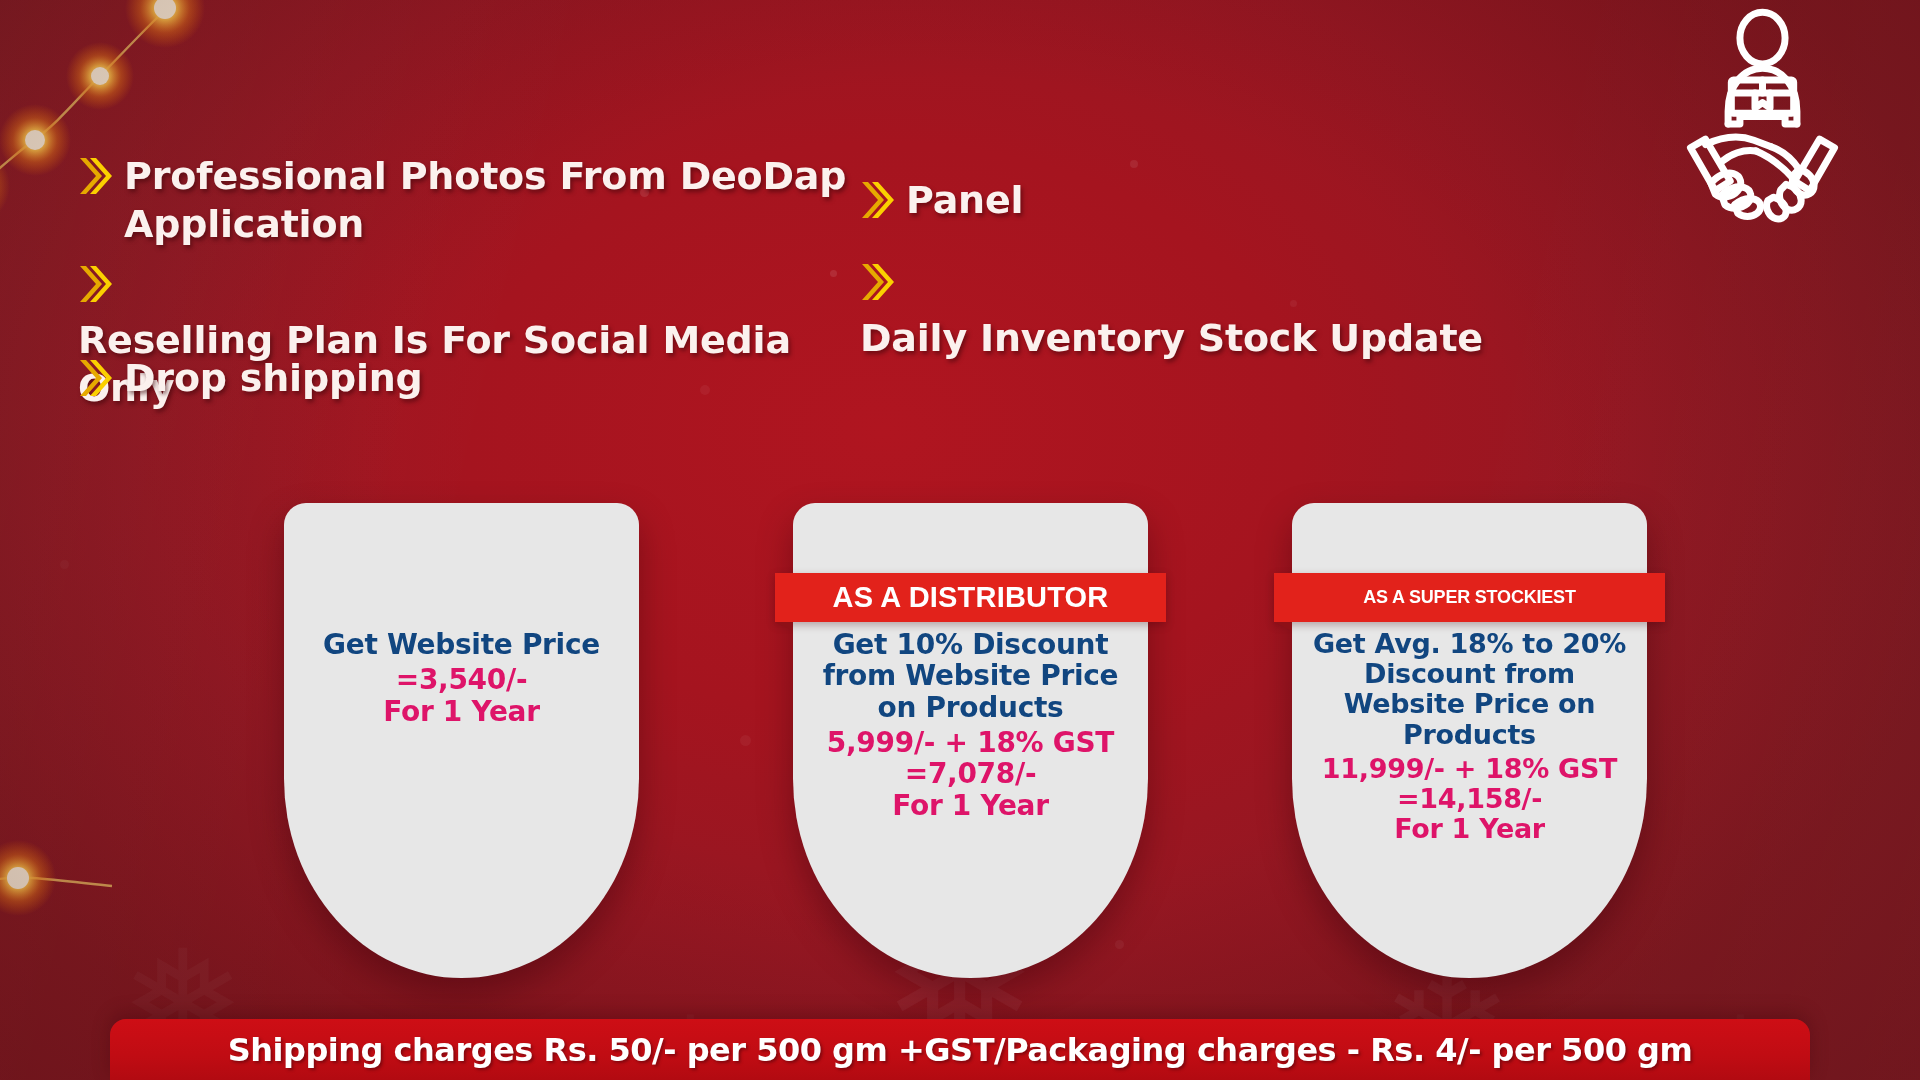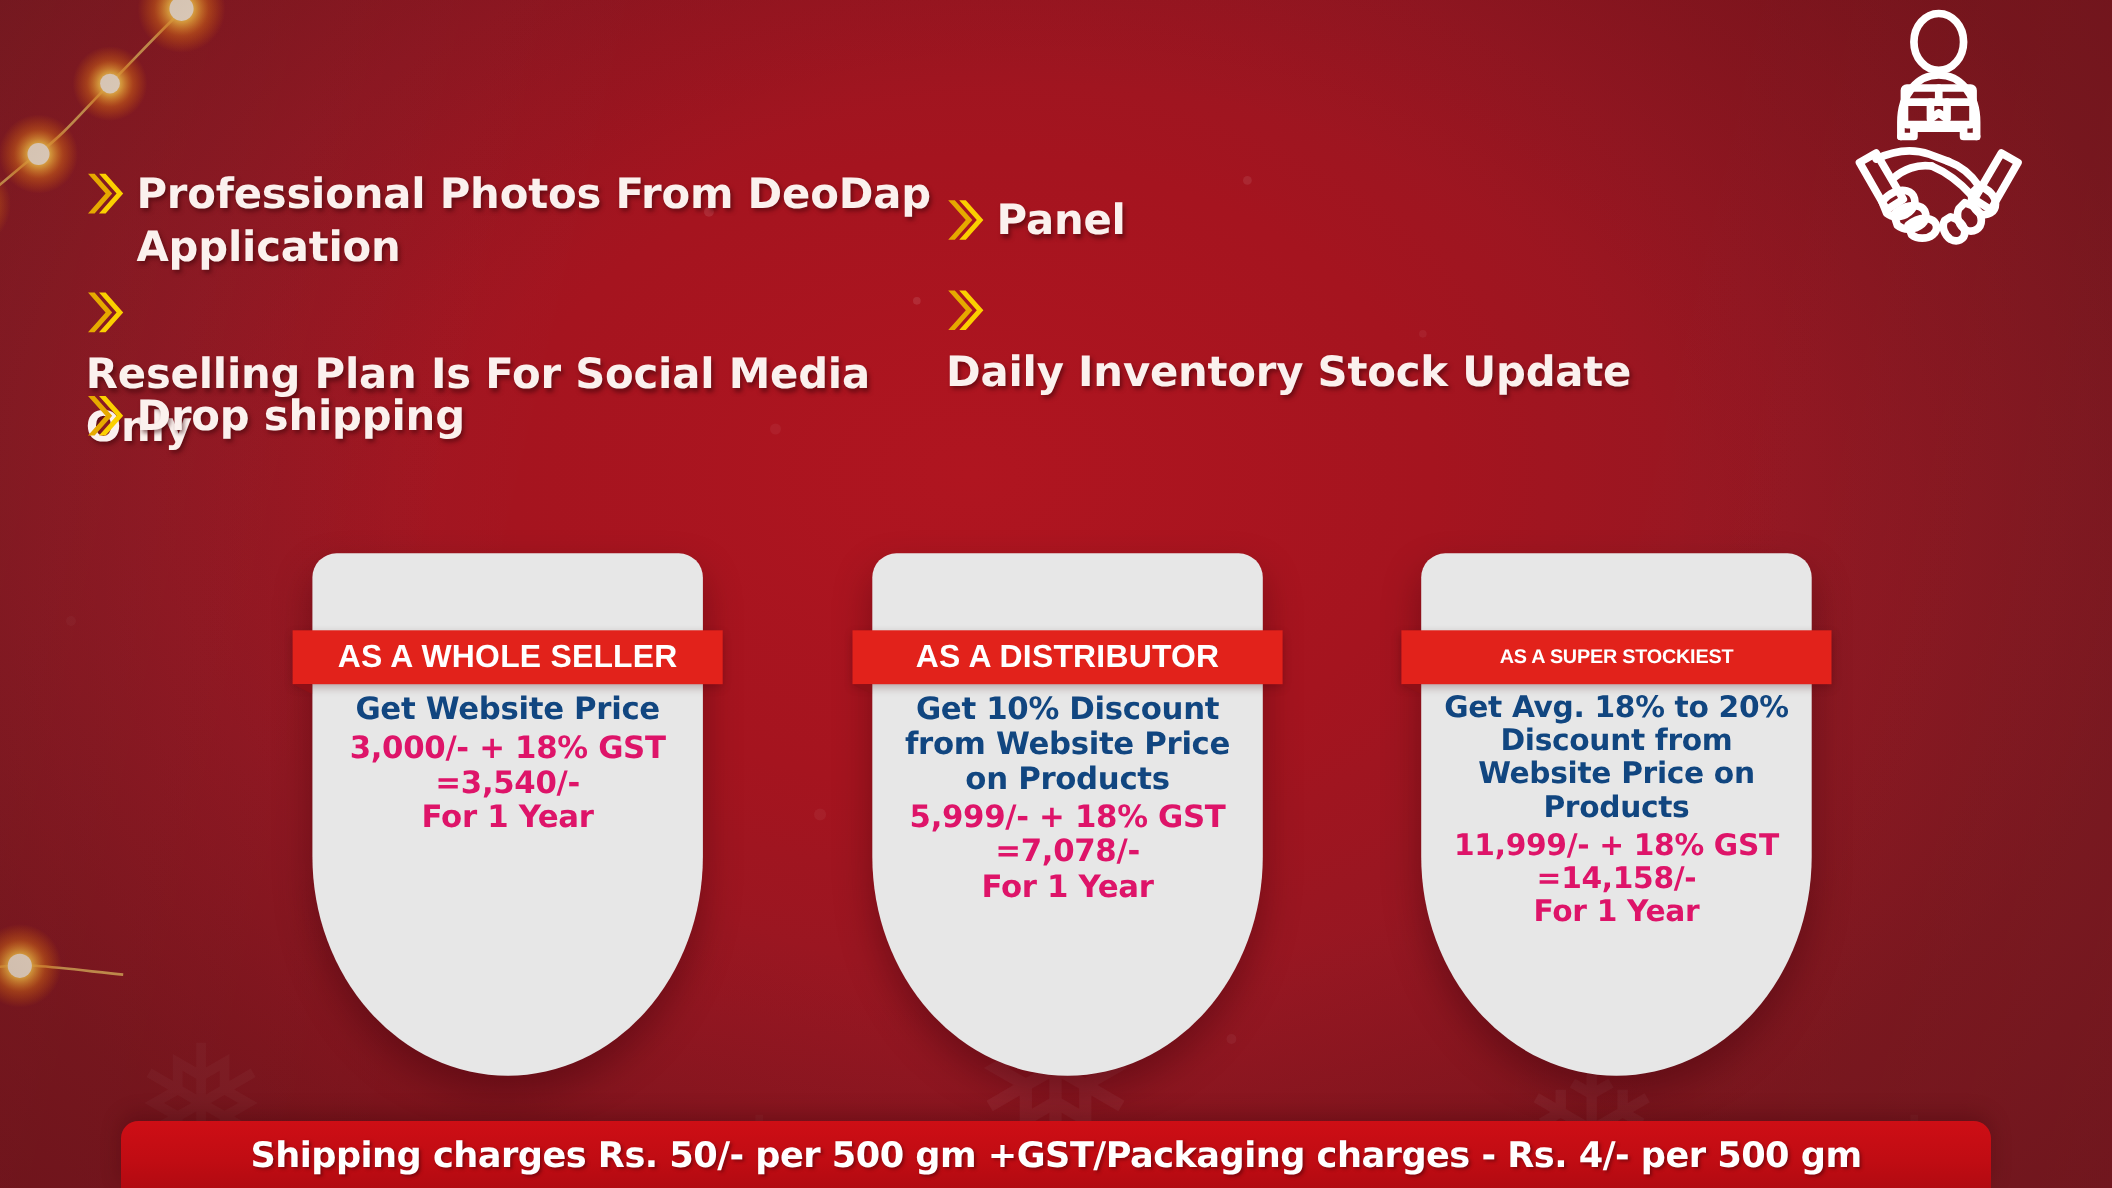--- a/index.html
+++ b/index.html
@@ -377,27 +377,23 @@
         </span>
         <span class="feature-text">Daily Inventory Stock Update</span>
       </div>
     </div>
 
   </div>
 
   <div class="cards">
 
     <div class="card card-1">
-      <div class="ribbon ribbon-1">
-        <span class="ribbon-text">AS A WHOLE SELLER</span>
-      </div>
       <div class="card-body">
         <div class="card-head">Get Website Price</div>
         <div class="card-price">
-          <div>3,000/- + 18% GST</div>
           <div>=3,540/-</div>
           <div>For 1 Year</div>
         </div>
       </div>
     </div>
 
     <div class="card card-2">
       <div class="ribbon ribbon-2">
         <span class="ribbon-text">AS A DISTRIBUTOR</span>
       </div>

